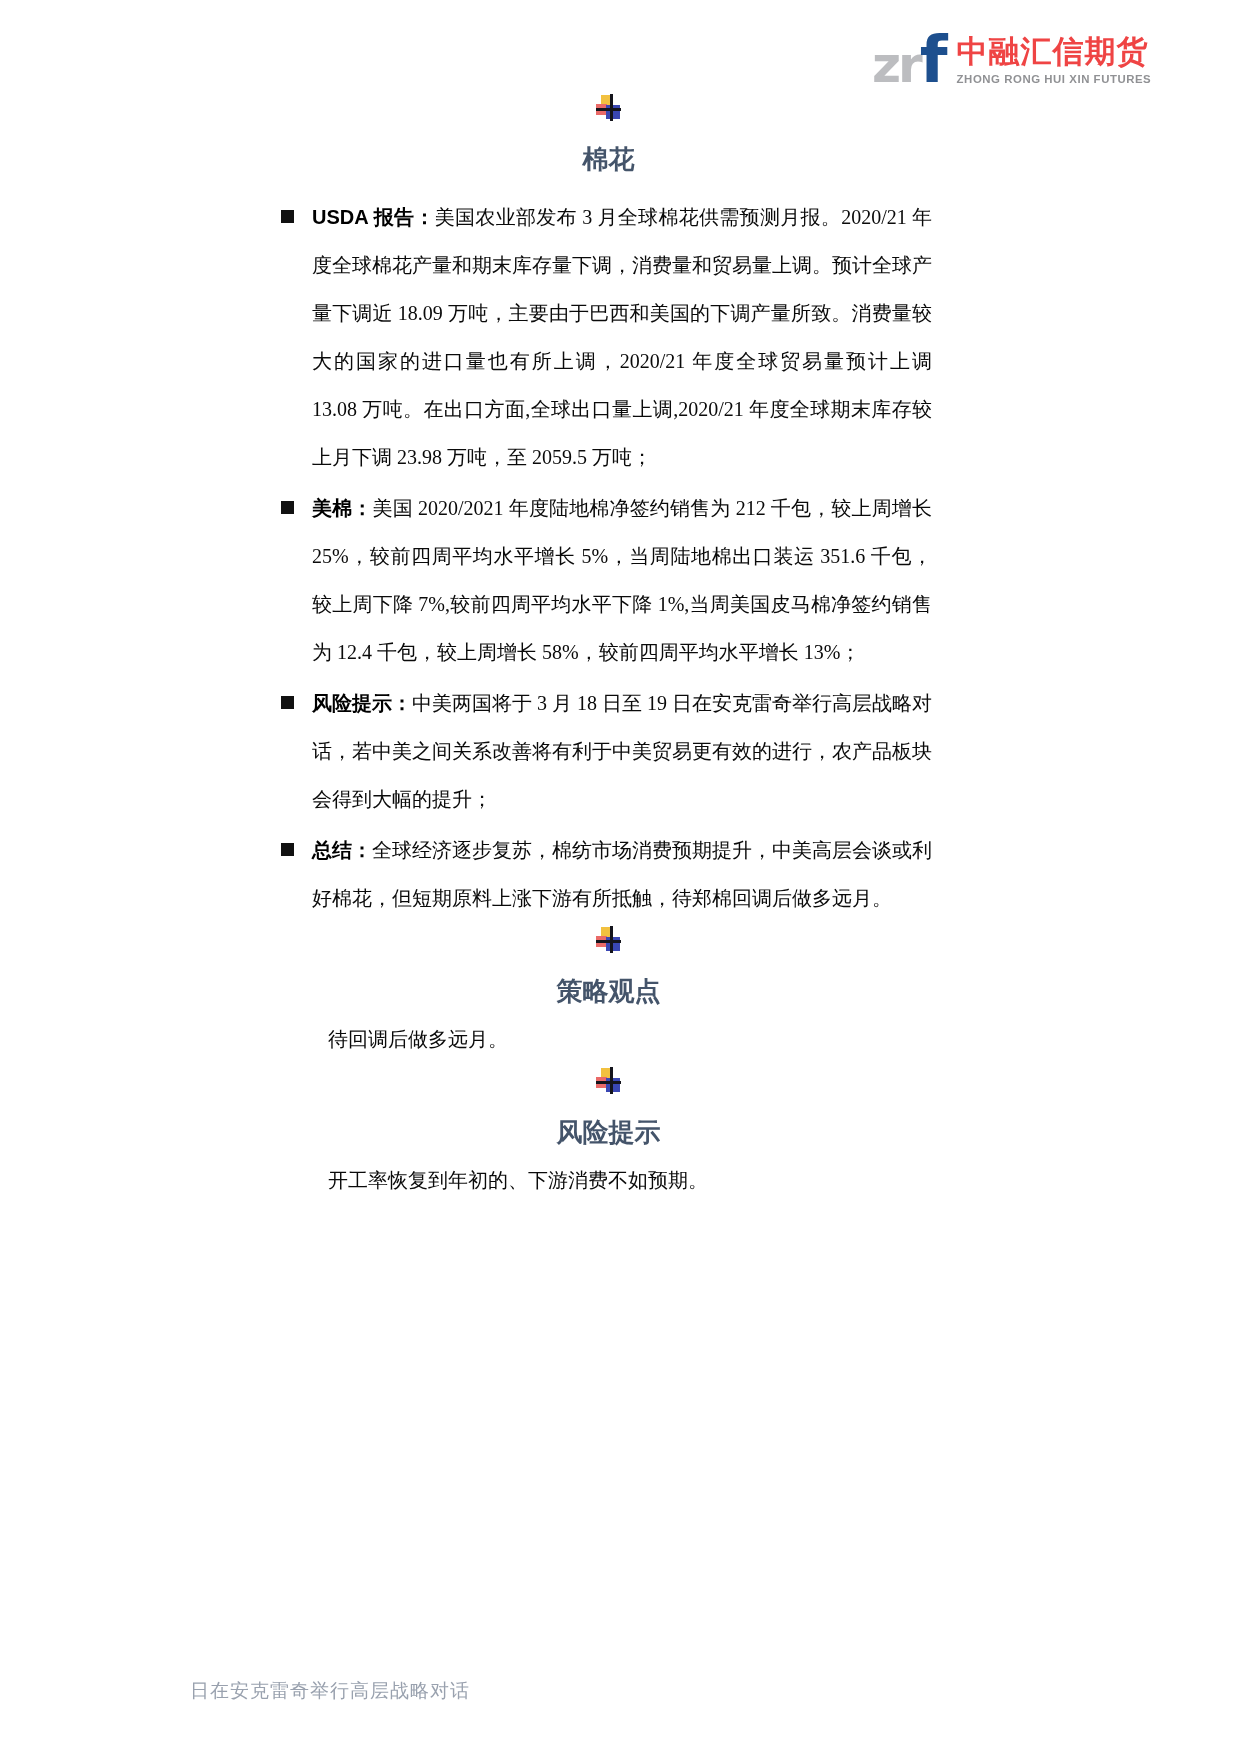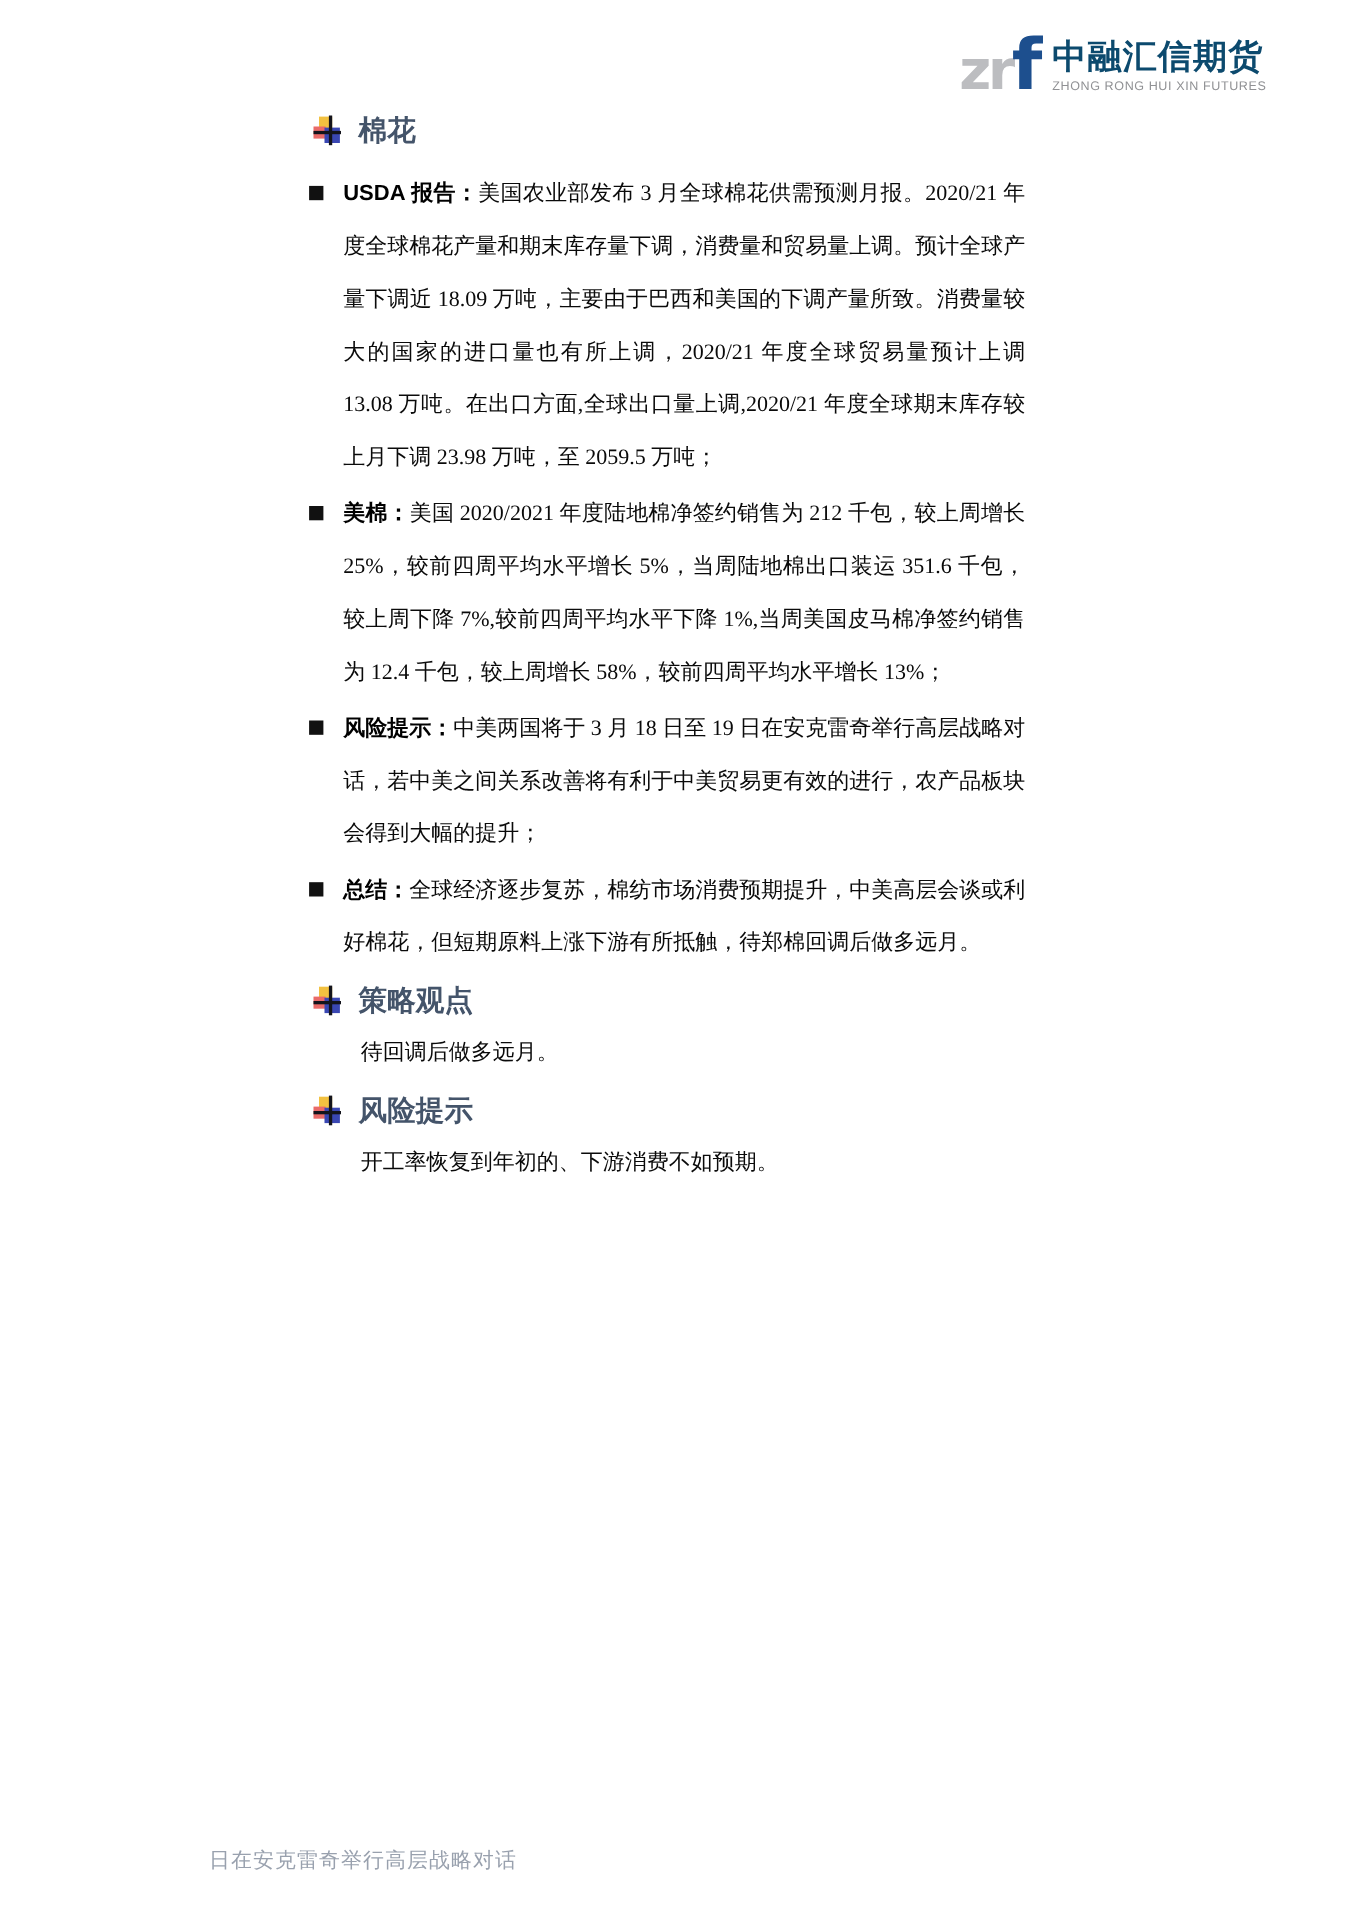--- a/index.html
+++ b/index.html
@@ -8,30 +8,30 @@
     background:#ffffff; overflow:hidden;
     font-family:"Liberation Serif","DejaVu Serif",serif; color:#0a0a0a;padding-left:36px;
   }
 
   
   .logo { position:absolute; top:16px; left:872px; display:flex; align-items:flex-start; }
   .logo-mark { font-family:"DejaVu Sans","Liberation Sans",sans-serif; font-weight:bold; line-height:1; letter-spacing:-3px; white-space:nowrap; padding-top:12px; }
   .logo-mark .zr { font-size:50px; color:#bcbdc0; }
   .logo-mark .f  { font-size:64px; color:#1d4f8e; }
   .logo-names { margin-left:12px; padding-top:18px; font-family:"Liberation Sans","DejaVu Sans",sans-serif; }
-  .logo-cn { font-size:31px; font-weight:bold; color:#0c4a6e; letter-spacing:1px; line-height:1.15; white-space:nowrap; }
-  .logo-en { font-size:11.4px; font-weight:normal; color:#909194; letter-spacing:0.55px; margin-top:3px; white-space:nowrap;text-align:center; }
+  .logo-cn { font-size:31px; font-weight:bold; color:#ef4444; letter-spacing:1px; line-height:1.15; white-space:nowrap; }
+  .logo-en { font-size:11.4px; font-weight:bold; color:#909194; letter-spacing:0.55px; margin-top:3px; white-space:nowrap;text-align:center; }
 
   
   .content { position:absolute; left:280px; top:94px; width:652px; }
 
   .section-title {
     display:flex; align-items:center; gap:16px; margin:0 0 0 5px;
     font-family:"Liberation Sans","DejaVu Sans",sans-serif;
-    font-weight:bold; font-size:26px; color:#44546a; line-height:48px;
+    font-weight:bold; font-size:26px; color:#44546a; line-height:48px;flex-direction:column;
   }
   .section-title.first { margin-bottom:10px; }
   .section-title.spaced { margin-top:4px; }
 
   
   .marker { position:relative; width:25px; height:27px; flex:0 0 25px; display:inline-block; }
   .marker i { position:absolute; display:block; }
   .marker .sq-y { left:5px;  top:1px;  width:12px; height:12px; background:#f2c140; }
   .marker .sq-r { left:0px;  top:10px; width:11px; height:11px; background:#ea6a68; }
   .marker .sq-b { left:10px; top:11px; width:14px; height:14px; background:#3a47b3; }

